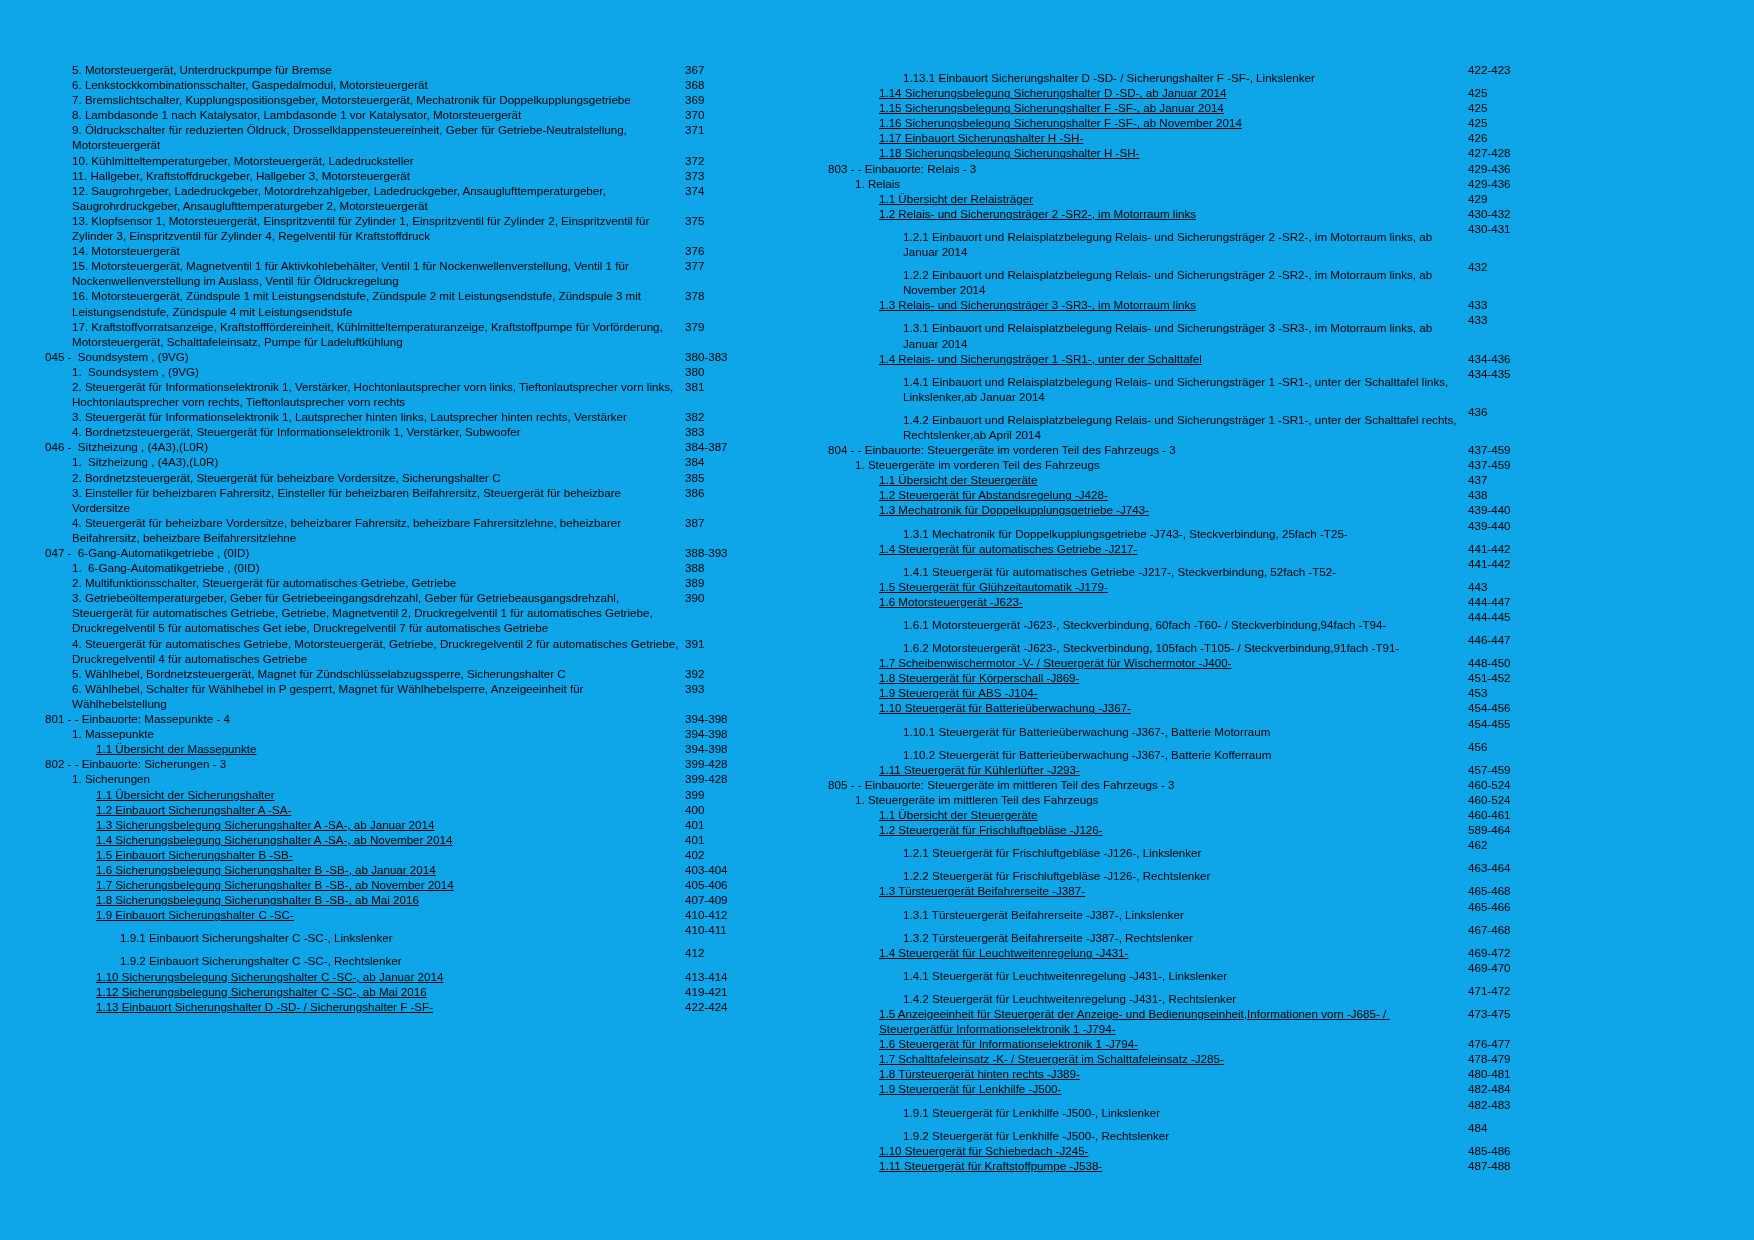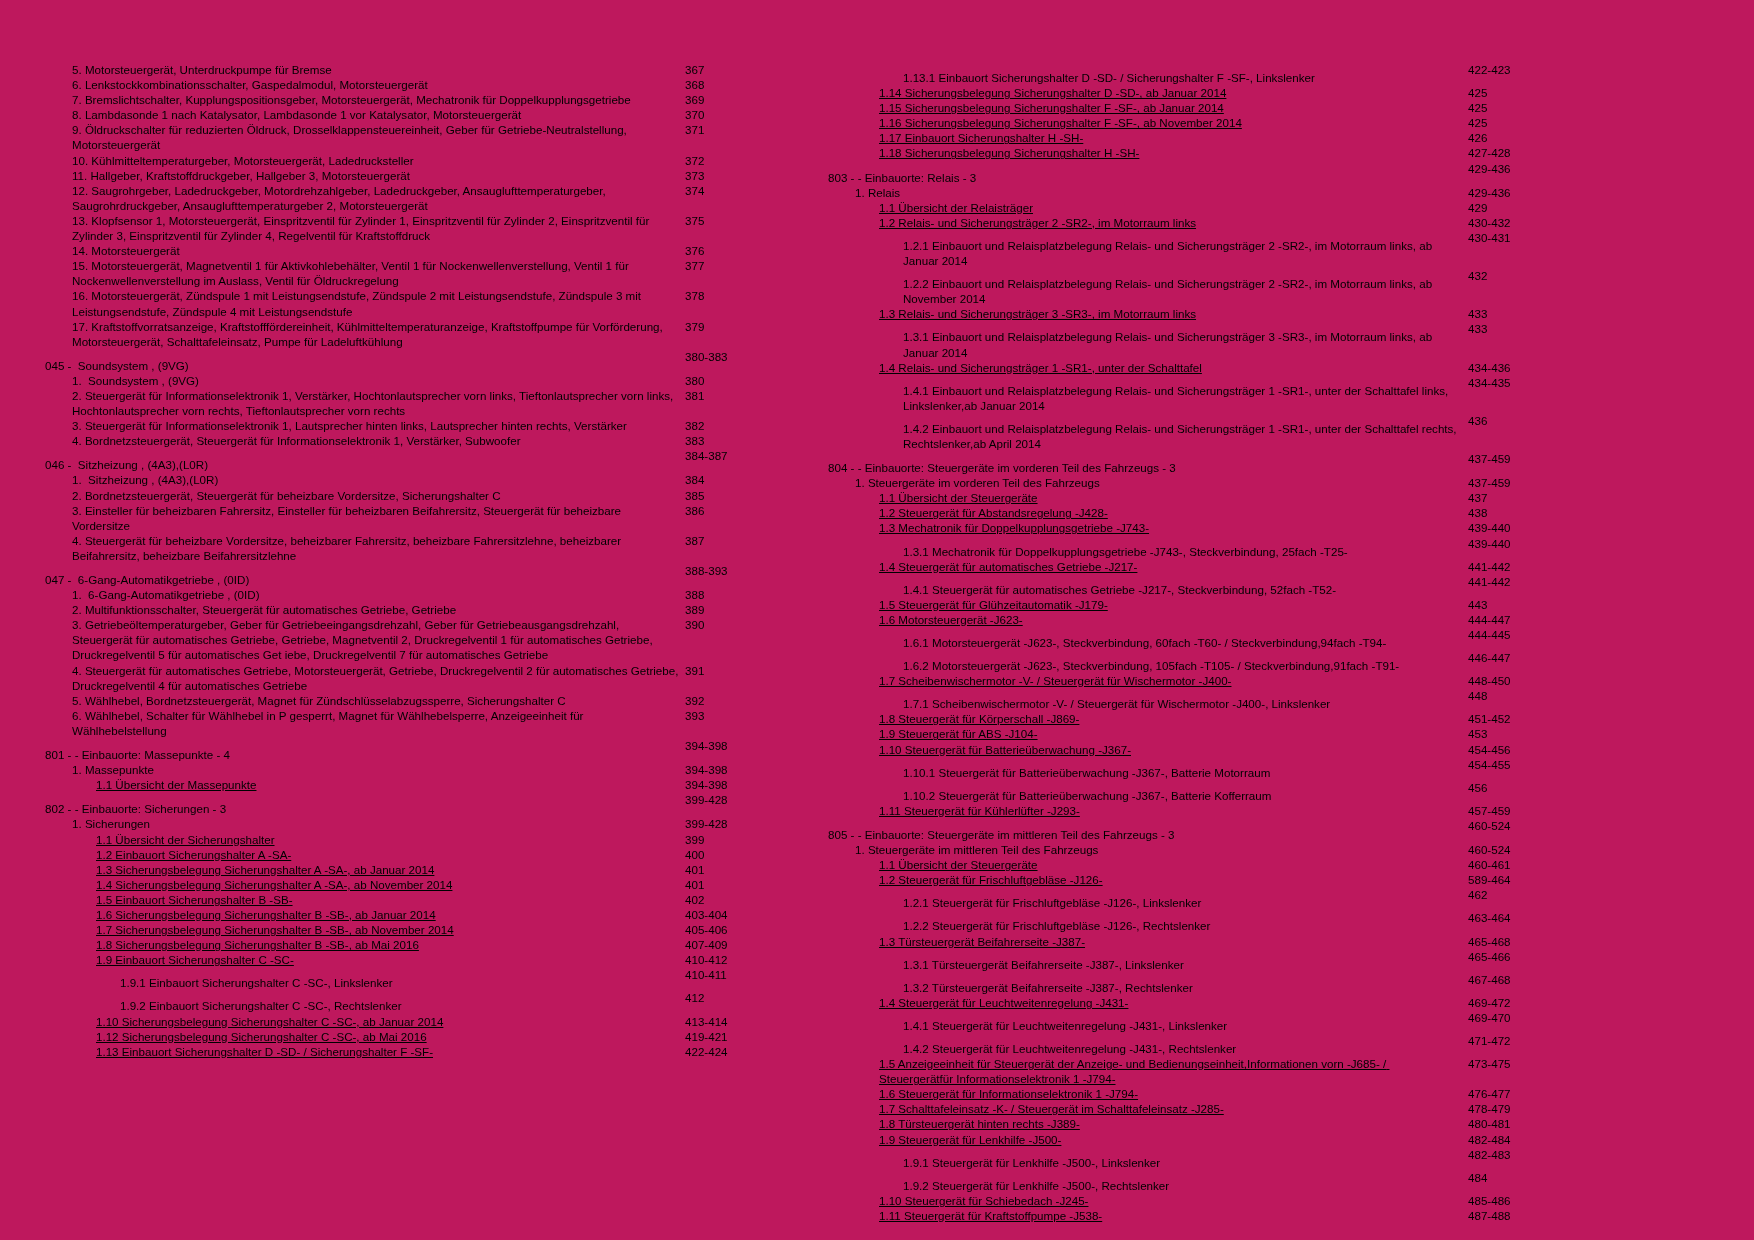--- a/index.html
+++ b/index.html
@@ -9,21 +9,21 @@
     height: 1240px;
     font-family: "Liberation Sans", sans-serif;
     color: #000000;
     overflow: hidden;
     position: relative;
   }
   .page {
     position: relative;
     width: 1754px;
     height: 1240px;
-    background: #be185d;
+    background: #0ea5e9;
   }
   .toc-col {
     position: absolute;
     top: 62px;
     width: 700px;
     font-size: 11.6px;
     line-height: 15.1px;
   }
   .toc-col-left  { left: 45px; }
   .toc-col-right { left: 828px; }
@@ -35,21 +35,21 @@
     flex: 1 1 auto;
     padding-right: 6px;
     white-space: pre-wrap;
     word-wrap: break-word;
   }
   .toc-pages {
     flex: 0 0 60px;
     text-align: left;
     white-space: nowrap;
   }
-  .indent-0 .toc-text { padding-left: 0; margin-top: 9px; }
+  .indent-0 .toc-text { padding-left: 0; }
   .indent-1 .toc-text { padding-left: 27px; }
   .indent-2 .toc-text { padding-left: 51px; text-decoration: underline; }
   .indent-3 .toc-text { padding-left: 75px; margin-top: 8px; }
 </style>
 </head>
 <body>
 
 <div class="page">
   <div class="toc-col toc-col-left">
       <div class="toc-row indent-1">
@@ -363,24 +363,20 @@
         <div class="toc-pages">444-445</div>
       </div>
       <div class="toc-row indent-3">
         <div class="toc-text">1.6.2 Motorsteuergerät -J623-, Steckverbindung, 105fach -T105- / Steckverbindung,91fach -T91-</div>
         <div class="toc-pages">446-447</div>
       </div>
       <div class="toc-row indent-2">
         <div class="toc-text">1.7 Scheibenwischermotor -V- / Steuergerät für Wischermotor -J400-</div>
         <div class="toc-pages">448-450</div>
       </div>
-      <div class="toc-row indent-3">
-        <div class="toc-text">1.7.1 Scheibenwischermotor -V- / Steuergerät für Wischermotor -J400-, Linkslenker</div>
-        <div class="toc-pages">448</div>
-      </div>
       <div class="toc-row indent-2">
         <div class="toc-text">1.8 Steuergerät für Körperschall -J869-</div>
         <div class="toc-pages">451-452</div>
       </div>
       <div class="toc-row indent-2">
         <div class="toc-text">1.9 Steuergerät für ABS -J104-</div>
         <div class="toc-pages">453</div>
       </div>
       <div class="toc-row indent-2">
         <div class="toc-text">1.10 Steuergerät für Batterieüberwachung -J367-</div>

